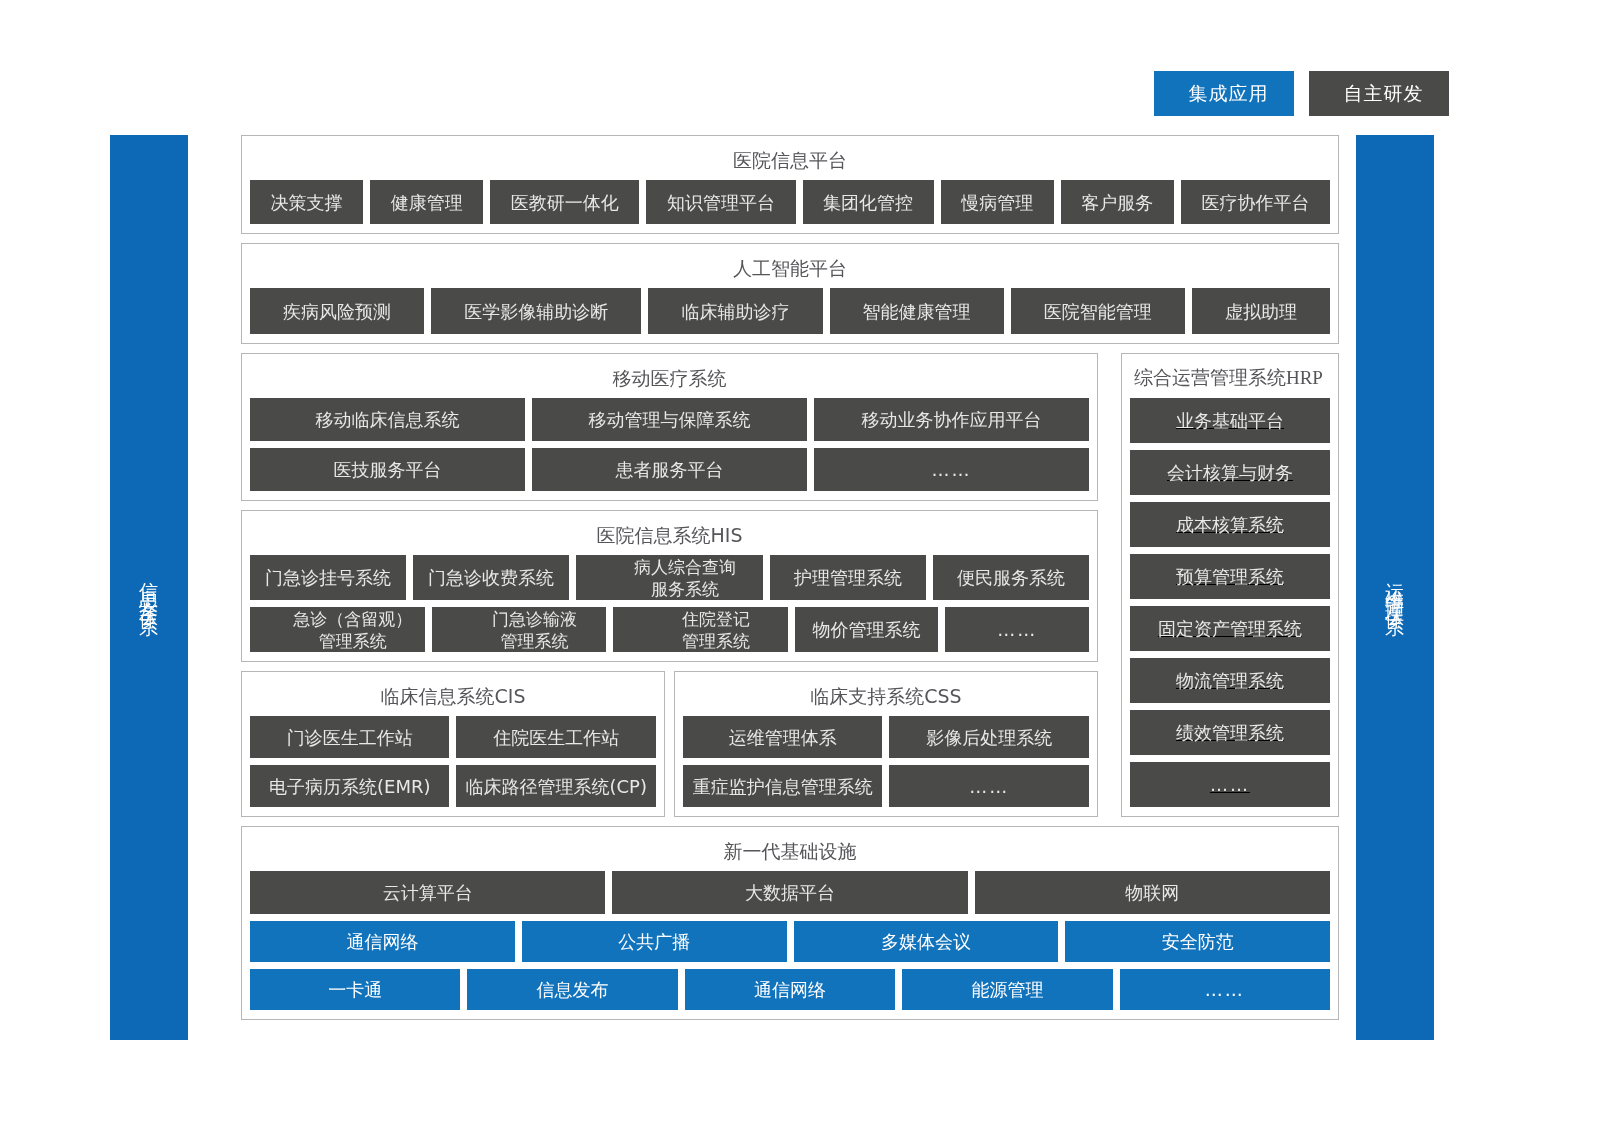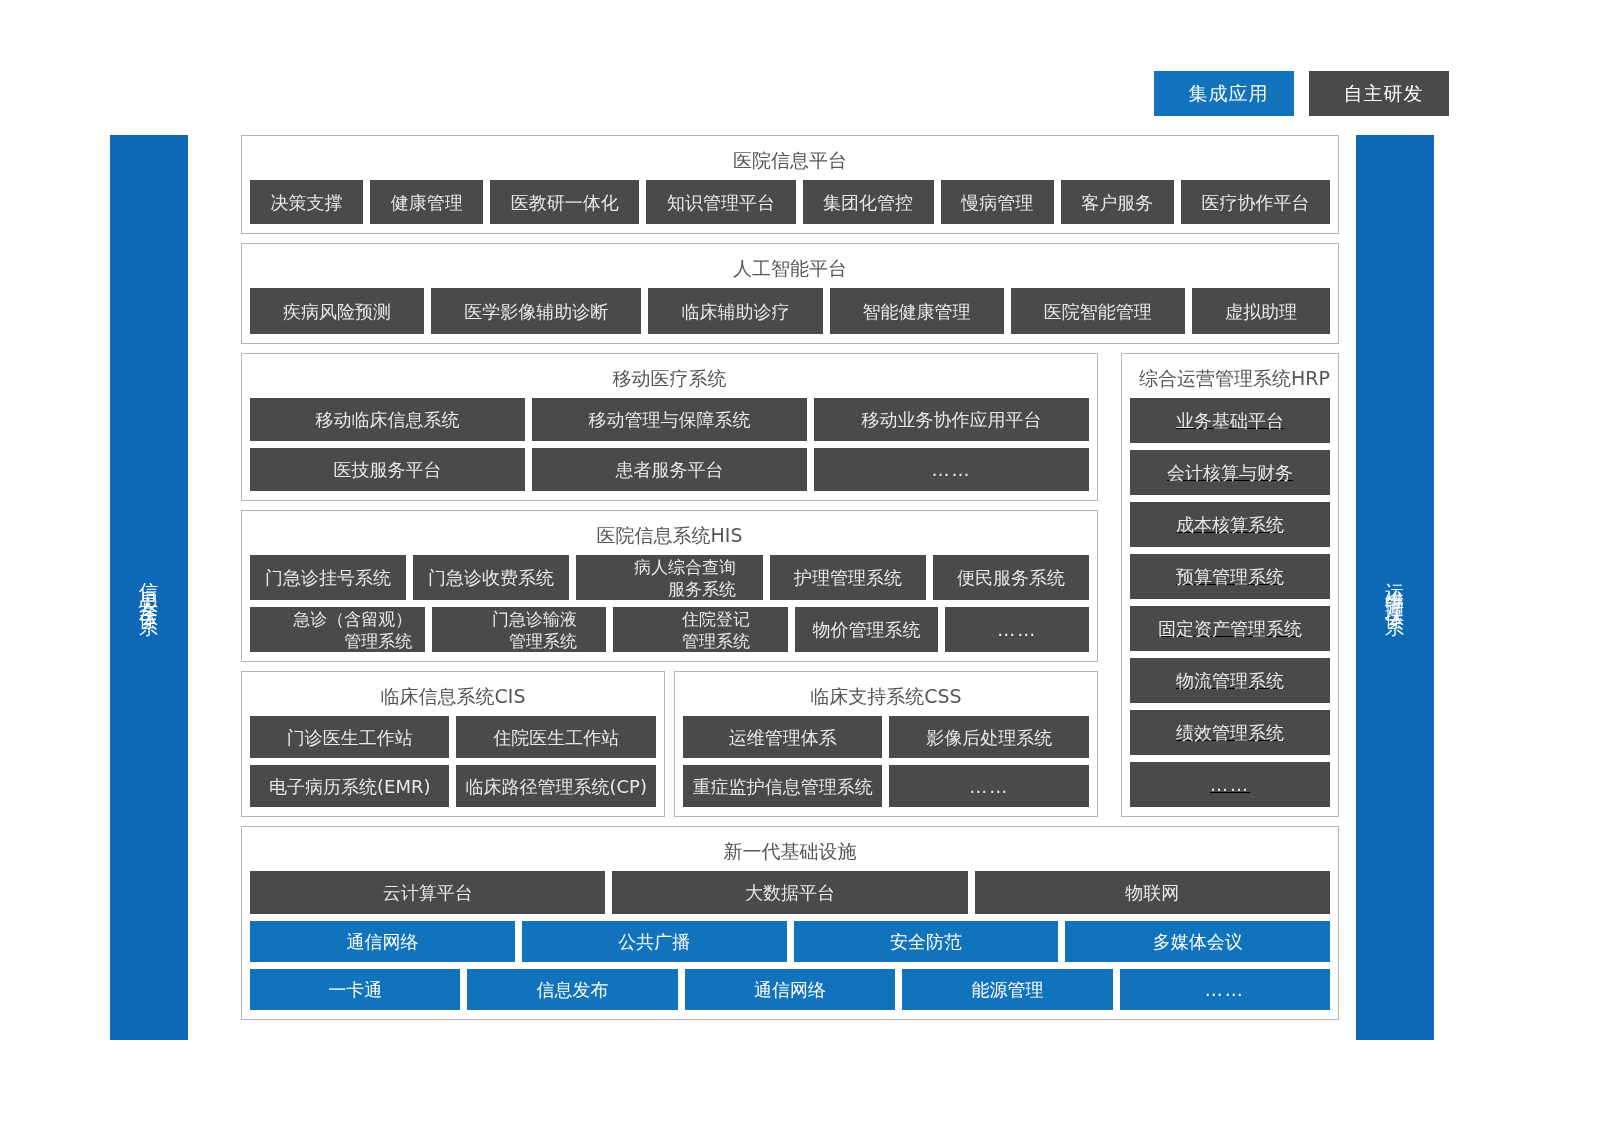--- a/index.html
+++ b/index.html
@@ -45,31 +45,31 @@
     padding:8px 8px 9px 8px;
     margin-bottom:9px;
   }
   .panel-title{
     text-align:center;
     color:#56565A;
     font-size:19px;
     line-height:28px;
     padding:2px 0 6px 0;
   }
-  .panel-title.left{text-align:right;padding-left:4px;}
+  .panel-title.left{text-align:left;padding-left:4px;font-family:Liberation Serif, serif;}
 
   .row{display:flex;gap:7px;margin-bottom:7px;}
   .row:last-child{margin-bottom:0;}
 
   .box{
     background:#4A4A48;
     color:#E8E8E8;
     font-size:18px;
     display:flex;align-items:center;justify-content:center;
-    text-align:right;
+    text-align:center;
     box-sizing:border-box;
     height:44px;
     padding:0 6px;
     line-height:21px;
     white-space:nowrap;
   }
   .box.two-line{white-space:normal;line-height:22px;font-size:17px;}
   .box.blue{background:#1273BD;color:#ffffff;}
   .box.dots{letter-spacing:2px;}
 
@@ -230,22 +230,22 @@
   <div class="panel" id="p-infra" style="margin-top:9px;">
     <div class="panel-title">新一代基础设施</div>
     <div class="row dark">
       <div class="box">云计算平台</div>
       <div class="box">大数据平台</div>
       <div class="box">物联网</div>
     </div>
     <div class="row blue-row">
       <div class="box blue">通信网络</div>
       <div class="box blue">公共广播</div>
+      <div class="box blue">多媒体会议</div>
       <div class="box blue">安全防范</div>
-      <div class="box blue">多媒体会议</div>
     </div>
     <div class="row blue-row">
       <div class="box blue">一卡通</div>
       <div class="box blue">信息发布</div>
       <div class="box blue">通信网络</div>
       <div class="box blue">能源管理</div>
       <div class="box blue dots">……</div>
     </div>
   </div>
 

